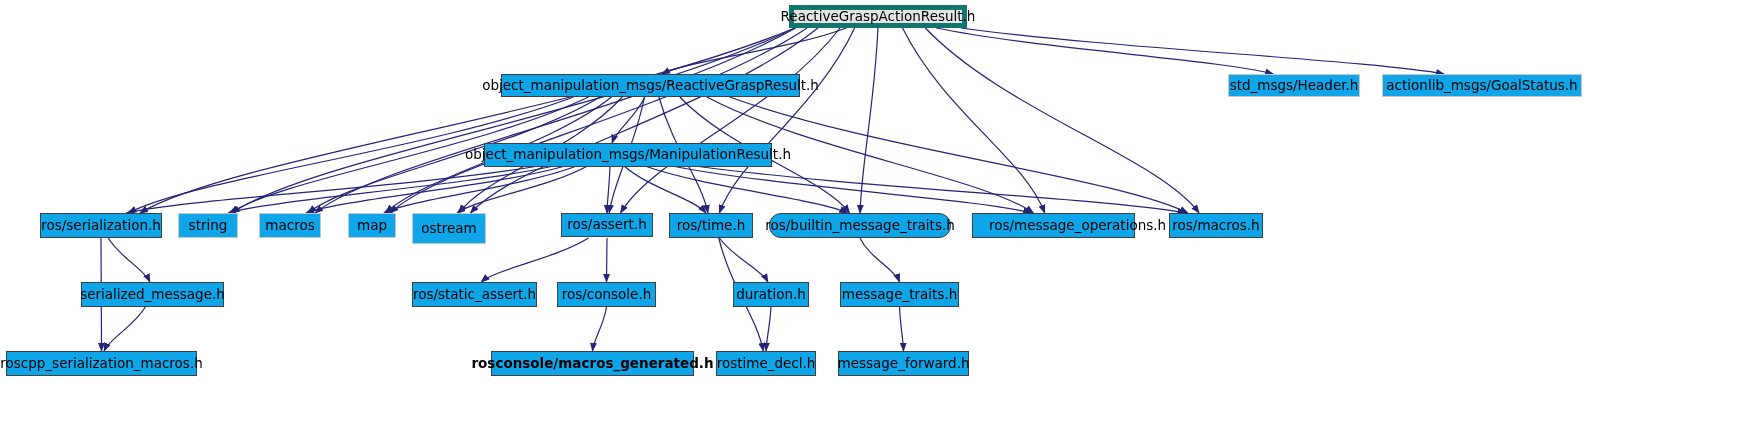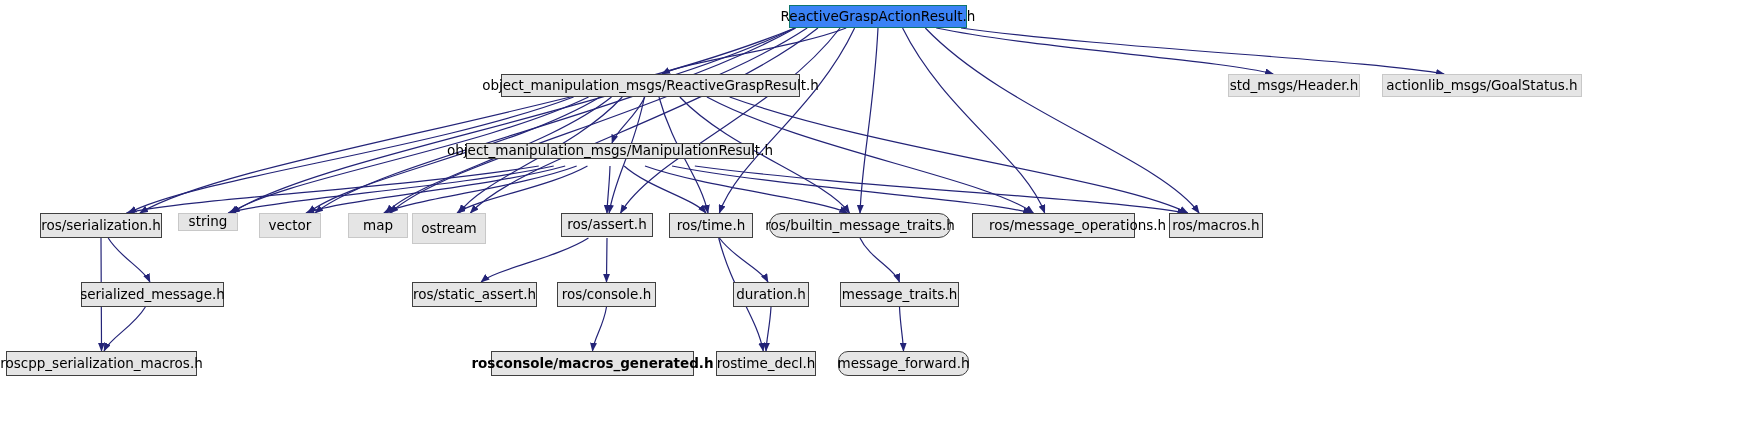--- a/index.html
+++ b/index.html
@@ -1,25 +1,25 @@
 <!DOCTYPE html>
 <html><head>
 <meta charset="utf-8">
 <style>
   html,body{margin:0;padding:0;background:#ffffff;}
   body{width:1751px;height:427px;position:relative;overflow:hidden;
        font-family:"DejaVu Sans","Liberation Sans",sans-serif;}
   #graph{position:absolute;left:0;top:0;width:1751px;height:427px;}
   svg.edges{position:absolute;left:0;top:0;width:1751px;height:427px;pointer-events:none;}
   .node{position:absolute;box-sizing:border-box;display:flex;align-items:center;
-        justify-content:center;background:#e5e5e5;white-space:nowrap;
+        justify-content:center;background:#0ea5e9;white-space:nowrap;
         font-size:13.5px;color:#000000;line-height:1;}
   .node.strong{border:1px solid #404040;}
   .node.faint{border:1px solid #c8c8c8;}
-  .node.root{border:1px solid #0f766e;background:#3b82f6;}
+  .node.root{border:5px solid #0f766e;background:#e5e5e5;}
   .node .lbl{display:block;padding:0 7px;}
 </style>
 </head>
 <body>
 
 <div id="graph">
   <svg class="edges" viewBox="0 0 1751 427">
     <defs>
       <marker id="ah" markerWidth="9" markerHeight="7" refX="8.2" refY="3.5" orient="auto" markerUnits="userSpaceOnUse">
         <path d="M0,0 L9,3.5 L0,7 z" fill="#232377"></path>
@@ -79,33 +79,33 @@
       </div>
       <div class="node strong" style="left: 501px; top: 74px; width: 299px; height: 23px;">
         <span class="lbl">object_manipulation_msgs/ReactiveGraspResult.h</span>
       </div>
       <div class="node faint" style="left: 1228px; top: 74px; width: 132px; height: 23px;">
         <span class="lbl">std_msgs/Header.h</span>
       </div>
       <div class="node faint" style="left: 1382px; top: 74px; width: 200px; height: 23px;">
         <span class="lbl">actionlib_msgs/GoalStatus.h</span>
       </div>
-      <div class="node strong" style="left: 466px; top: 143px; width: 288px; height: 16px;">
+      <div class="node strong" style="left: 484px; top: 143px; width: 288px; height: 24px;">
         <span class="lbl">object_manipulation_msgs/ManipulationResult.h</span>
       </div>
       <div class="node strong" style="left: 40px; top: 213px; width: 122px; height: 25px;">
         <span class="lbl">ros/serialization.h</span>
       </div>
-      <div class="node faint" style="left: 178px; top: 213px; width: 60px; height: 18px; align-items: center;">
+      <div class="node faint" style="left: 178px; top: 213px; width: 60px; height: 25px; align-items: center;">
         <span class="lbl">string</span>
       </div>
       <div class="node faint" style="left: 259px; top: 213px; width: 62px; height: 25px;">
-        <span class="lbl">vector</span>
+        <span class="lbl">macros</span>
       </div>
-      <div class="node faint" style="left: 348px; top: 213px; width: 60px; height: 25px;">
+      <div class="node faint" style="left: 348px; top: 213px; width: 48px; height: 25px;">
         <span class="lbl">map</span>
       </div>
       <div class="node faint" style="left: 412px; top: 213px; width: 74px; height: 31px;">
         <span class="lbl">ostream</span>
       </div>
       <div class="node strong" style="left: 561px; top: 213px; width: 92px; height: 24px;">
         <span class="lbl">ros/assert.h</span>
       </div>
       <div class="node strong" style="left: 669px; top: 213px; width: 84px; height: 25px;">
         <span class="lbl">ros/time.h</span>
@@ -136,17 +136,17 @@
       </div>
       <div class="node strong" style="left: 6px; top: 351px; width: 191px; height: 25px;">
         <span class="lbl">roscpp_serialization_macros.h</span>
       </div>
       <div class="node strong" style="left: 491px; top: 351px; width: 203px; height: 25px; font-weight: bold;">
         <span class="lbl">rosconsole/macros_generated.h</span>
       </div>
       <div class="node strong" style="left: 716px; top: 351px; width: 100px; height: 25px;">
         <span class="lbl">rostime_decl.h</span>
       </div>
-      <div class="node strong" style="left: 838px; top: 351px; width: 131px; height: 25px; border-radius: 10px;">
+      <div class="node strong" style="left: 838px; top: 351px; width: 131px; height: 25px;">
         <span class="lbl">message_forward.h</span>
       </div>
     </div>
 </div>
 
 </body></html>

